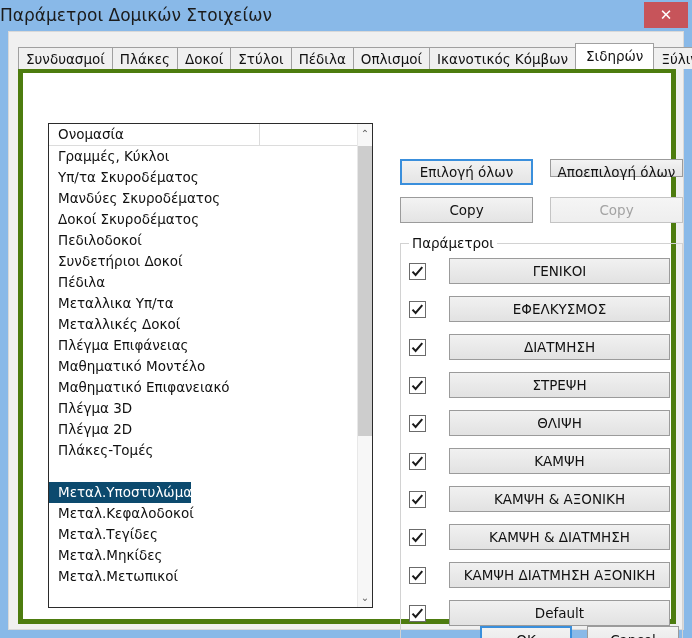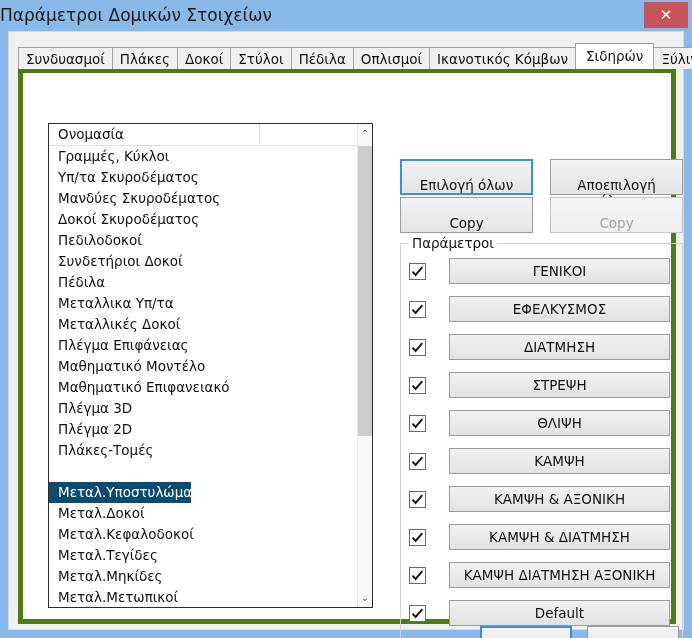--- a/index.html
+++ b/index.html
@@ -218,21 +218,21 @@
   
   .btn {
     position: absolute;
     background: linear-gradient(to bottom, #f3f3f3 0%, #e4e4e4 100%);
     border: 1px solid #9b9b9b;
     box-sizing: border-box;
     font-size: 13.5px;
     color: #111;
     text-align: center;
     cursor: pointer;
-    padding: 17px;
+    padding: 4px;
     font-family: "DejaVu Sans", "Liberation Sans", sans-serif;
   }
   .btn.focus {
     border: 1px solid #3a8fdc;
     outline: 1px solid #3a8fdc;
     outline-offset: -2px;
   }
   .btn.disabled {
     color: #a3a3a3;
     background: linear-gradient(to bottom, #f5f5f5 0%, #eeeeee 100%);
@@ -362,21 +362,20 @@
             <div class="list-row">Μεταλλικα Υπ/τα</div>
             <div class="list-row">Μεταλλικές Δοκοί</div>
             <div class="list-row">Πλέγμα Επιφάνειας</div>
             <div class="list-row">Μαθηματικό Μοντέλο</div>
             <div class="list-row">Μαθηματικό Επιφανειακό</div>
             <div class="list-row">Πλέγμα 3D</div>
             <div class="list-row">Πλέγμα 2D</div>
             <div class="list-row">Πλάκες-Τομές</div>
             <div class="list-row spacer"></div>
             <div class="list-row selected">Μεταλ.Υποστυλώματα</div>
-            <div class="list-row">Μεταλ.Δοκοί</div>
             <div class="list-row">Μεταλ.Κεφαλοδοκοί</div>
             <div class="list-row">Μεταλ.Τεγίδες</div>
             <div class="list-row">Μεταλ.Μηκίδες</div>
             <div class="list-row">Μεταλ.Μετωπικοί</div>
           </div>
         <div class="scrollbar">
           <div class="sb-arrow sb-up">⌃</div>
           <div class="sb-thumb"></div>
           <div class="sb-arrow sb-down">⌄</div>
         </div>

